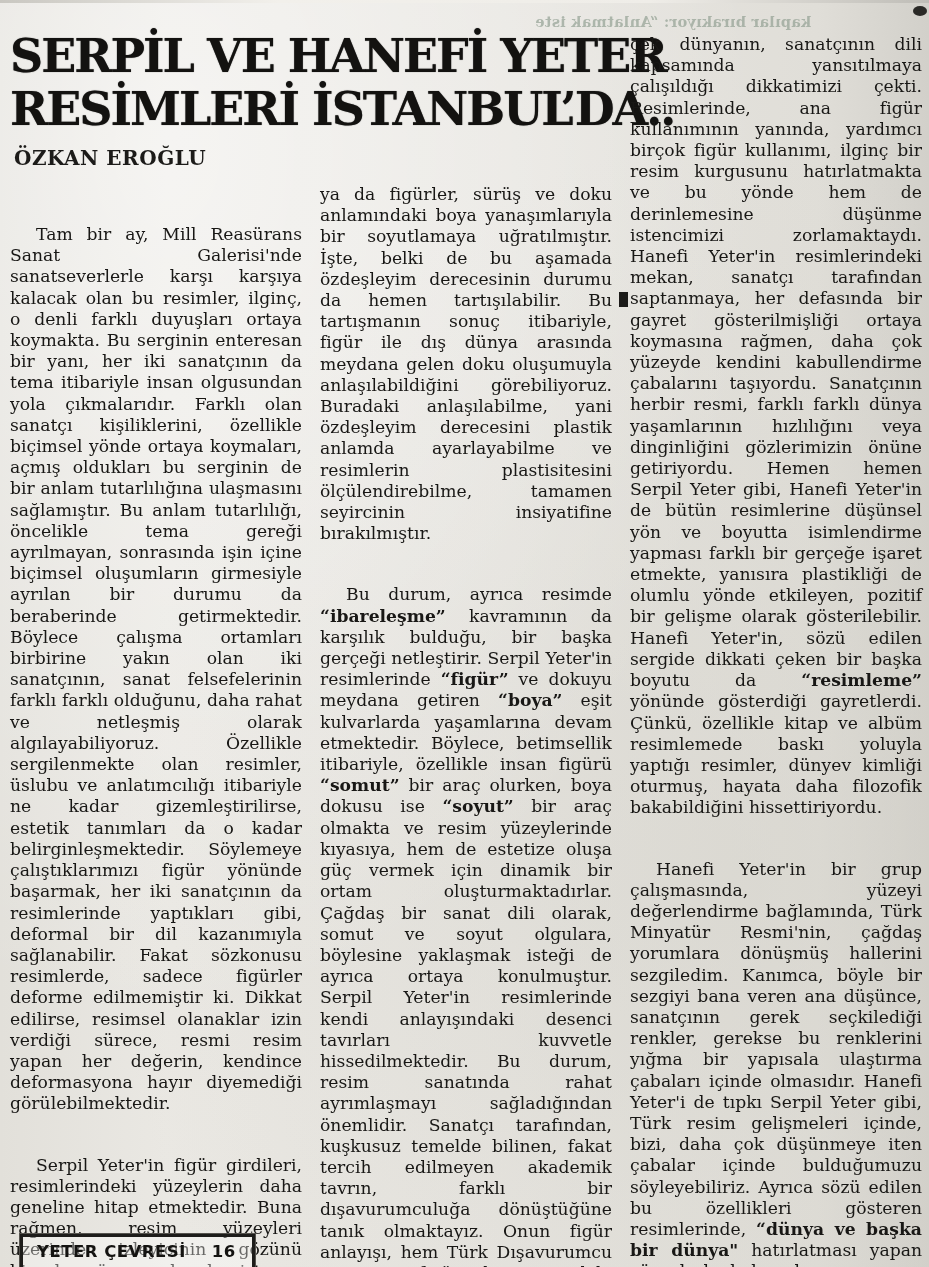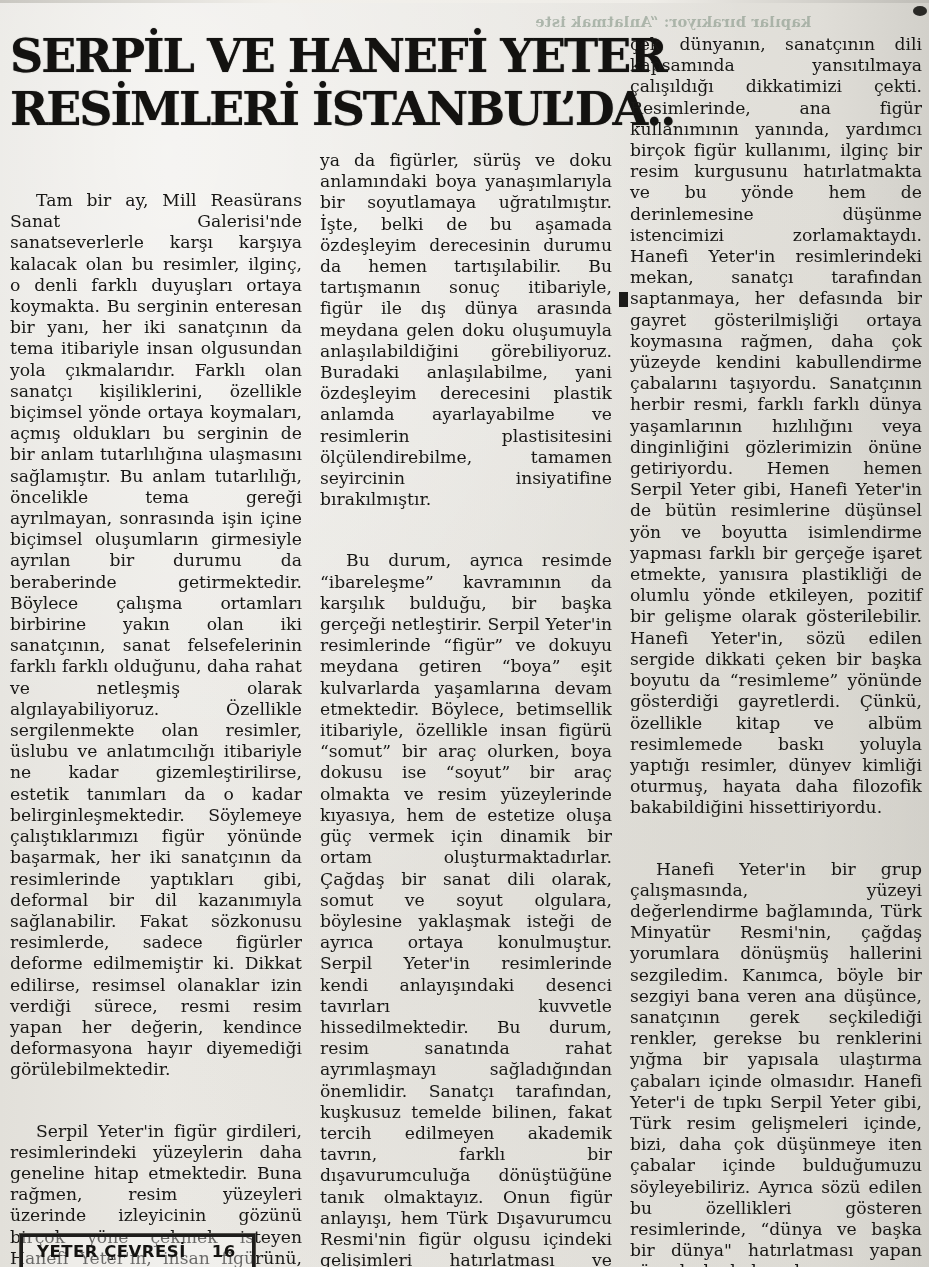--- a/index.html
+++ b/index.html
@@ -33,21 +33,21 @@
   }
   .col{
     font-size:17.2px;line-height:21.2px;text-align:justify;
     text-justify:inter-word;
   }
   .col-1{grid-column:1;grid-row:2;padding-top:14px;}
   .col-2{grid-column:2;grid-row:2;padding-top:14px;}
   .col-3{grid-column:3;grid-row:1 / 3;padding-top:30px;}
   .para{margin:0 0 9px 0;}
   .para.indent{text-indent:26px;margin-top:40px;}
-  .para strong{font-weight:normal;}
+  .para strong{font-weight:bold;}
   .footer-box{
     display:inline-block;margin-top:12px;margin-left:6px;
     border:3px solid #1d1c1a;outline:1px solid #55534e;
     padding:5px 16px 6px 14px;background:rgba(255,255,255,.35);
     font-family:"DejaVu Sans", sans-serif;font-weight:bold;font-size:16.5px;
     letter-spacing:.5px;color:#141311;white-space:nowrap;
   }
   .footer-box .pagenum{margin-left:26px;}
   .ghost{
     position:absolute;top:13px;right:118px;
@@ -67,20 +67,21 @@
   <div class="artifact-c"></div>
   <div class="ghost">kapılar bırakıyor: “Anlatmak iste</div>
   <div class="artifact-a"></div>
   <div class="artifact-b"></div>
 
   <div class="grid">
 
     <div class="header">
       <div class="title">SERPİL VE HANEFİ YETER</div>
       <div class="title">RESİMLERİ İSTANBUL’DA..</div>
+      <div class="byline">ÖZKAN EROĞLU</div>
     </div>
 
     <div class="col col-1">
         <p class="para indent">Tam bir ay, Mill Reasürans Sanat Galerisi'nde sanatseverlerle karşı karşıya kalacak olan bu resimler, ilginç, o denli farklı duyuşları ortaya koymakta. Bu serginin enteresan bir yanı, her iki sanatçının da tema itibariyle insan olgusundan yola çıkmalarıdır. Farklı olan sanatçı kişiliklerini, özellikle biçimsel yönde ortaya koymaları, açmış oldukları bu serginin de bir anlam tutarlılığına ulaşmasını sağlamıştır. Bu anlam tutarlılığı, öncelikle tema gereği ayrılmayan, sonrasında işin içine biçimsel oluşumların girmesiyle ayrılan bir durumu da beraberinde getirmektedir. Böylece çalışma ortamları birbirine yakın olan iki sanatçının, sanat felsefelerinin farklı farklı olduğunu, daha rahat ve netleşmiş olarak algılayabiliyoruz. Özellikle sergilenmekte olan resimler, üslubu ve anlatımcılığı itibariyle ne kadar gizemleştirilirse, estetik tanımları da o kadar belirginleşmektedir. Söylemeye çalıştıklarımızı figür yönünde başarmak, her iki sanatçının da resimlerinde yaptıkları gibi, deformal bir dil kazanımıyla sağlanabilir. Fakat sözkonusu resimlerde, sadece figürler deforme edilmemiştir ki. Dikkat edilirse, resimsel olanaklar izin verdiği sürece, resmi resim yapan her değerin, kendince deformasyona hayır diyemediği görülebilmektedir.</p>
         <p class="para indent">Serpil Yeter'in figür girdileri, resimlerindeki yüzeylerin daha geneline hitap etmektedir. Buna rağmen, resim yüzeyleri üzerinde izleyicinin gözünü birçok yöne çekmek isteyen Hanefi Yeter'in, insan figürünü, tikel fakat tümel formasyonun bir parçası olarak değerlendirdiğine tanık oluyoruz. Serpil Yeter'in resimlerinde, anlatılmak istenilene tekniğin de, özellikle dokusal anlamda farklılaşarak cevap verdiğini görebiliyoruz. Bunun da ötesinde, Serpil Yeter resimlerinin yüzeyinde beliren figür</p>
       </div>
 
     <div class="col col-2">
         <p class="para">ya da figürler, sürüş ve doku anlamındaki boya yanaşımlarıyla bir soyutlamaya uğratılmıştır. İşte, belki de bu aşamada özdeşleyim derecesinin durumu da hemen tartışılabilir. Bu tartışmanın sonuç itibariyle, figür ile dış dünya arasında meydana gelen doku oluşumuyla anlaşılabildiğini görebiliyoruz. Buradaki anlaşılabilme, yani özdeşleyim derecesini plastik anlamda ayarlayabilme ve resimlerin plastisitesini ölçülendirebilme, tamamen seyircinin insiyatifine bırakılmıştır.</p>
         <p class="para indent">Bu durum, ayrıca resimde <strong>“ibareleşme”</strong> kavramının da karşılık bulduğu, bir başka gerçeği netleştirir. Serpil Yeter'in resimlerinde <strong>“figür”</strong> ve dokuyu meydana getiren <strong>“boya”</strong> eşit kulvarlarda yaşamlarına devam etmektedir. Böylece, betimsellik itibariyle, özellikle insan figürü <strong>“somut”</strong> bir araç olurken, boya dokusu ise <strong>“soyut”</strong> bir araç olmakta ve resim yüzeylerinde kıyasıya, hem de estetize oluşa güç vermek için dinamik bir ortam oluşturmaktadırlar. Çağdaş bir sanat dili olarak, somut ve soyut olgulara, böylesine yaklaşmak isteği de ayrıca ortaya konulmuştur. Serpil Yeter'in resimlerinde kendi anlayışındaki desenci tavırları kuvvetle hissedilmektedir. Bu durum, resim sanatında rahat ayrımlaşmayı sağladığından önemlidir. Sanatçı tarafından,  kuşkusuz temelde bilinen, fakat tercih edilmeyen akademik tavrın, farklı bir dışavurumculuğa dönüştüğüne tanık olmaktayız. Onun figür anlayışı, hem Türk Dışavurumcu Resmi'nin figür olgusu içindeki gelişimleri hatırlatması ve düşündürtmesi, ayrıca düşünülenler içinde de bir yere oturtulabilmesiyle önemsenmeyi zorunlu kılmaktadır.</p>

